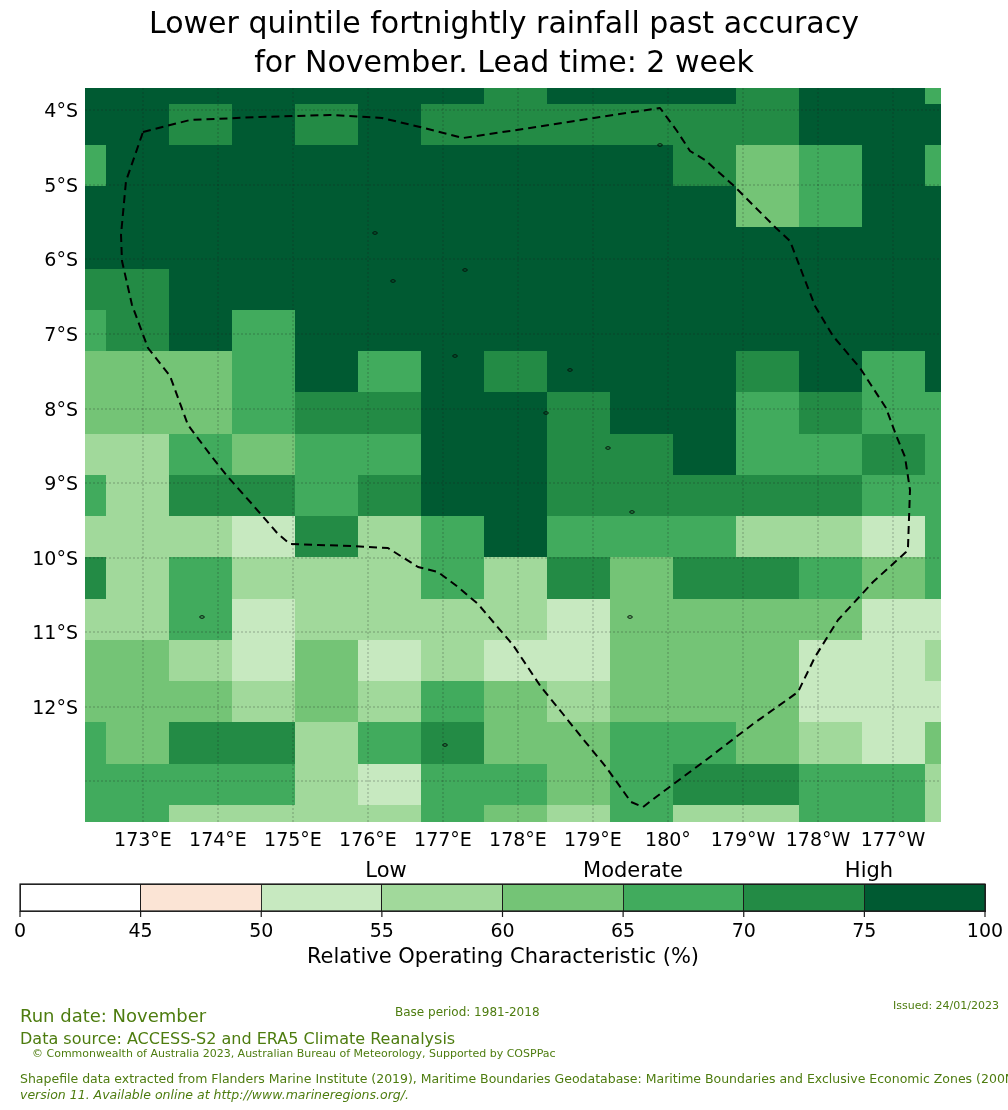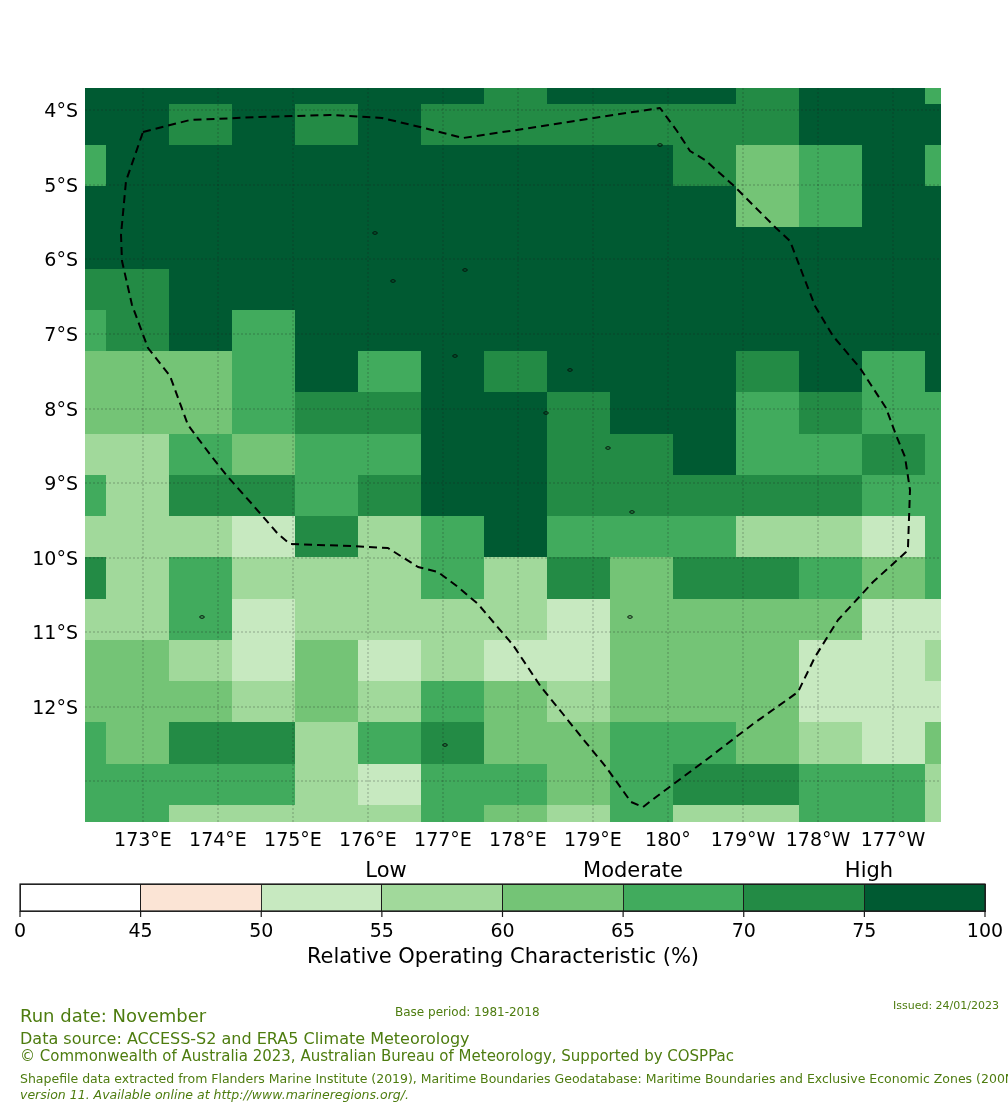--- a/index.html
+++ b/index.html
@@ -6,30 +6,34 @@
   #page{position:relative;width:1008px;height:1110px;background:#ffffff;
         font-family:"DejaVu Sans","Liberation Sans",sans-serif;overflow:hidden;}
   #title{position:absolute;top:0;left:0;width:1008px;text-align:center;
          color:#000;font-size:30px;line-height:39px;padding-top:3px;}
   #plot{position:absolute;left:0;top:0;}
   .footer-text{position:absolute;color:#4d7c0f;white-space:nowrap;}
   #run-date{left:20px;top:1005px;font-size:18px;}
   #base-period{left:395px;top:1005px;font-size:12px;}
   #issued{right:9px;top:999px;font-size:11px;text-align:right;}
   #data-source{left:20px;top:1029px;font-size:16px;}
-  #copyright{left:20px;top:1047px;font-size:15px;}
+  #copyright{left:32px;top:1047px;font-size:11px;}
   #shapefile1,#shapefile2{left:20px;font-size:12.5px;}
   #shapefile1{top:1071px;}
   #shapefile2{top:1087px;font-style:italic;}
 </style>
 </head>
 <body>
 
 <div id="page">
 
+  <div id="title">
+    <div>Lower quintile fortnightly rainfall past accuracy</div>
+    <div>for November. Lead time: 2 week</div>
+  </div>
 
   <svg id="plot" width="1008" height="985" viewBox="0 0 1008 985">
     <g id="g-cells">
         <rect x="85" y="88" width="21" height="16" fill="#005a32" shape-rendering="crispEdges"></rect>
         <rect x="106" y="88" width="63" height="16" fill="#005a32" shape-rendering="crispEdges"></rect>
         <rect x="169" y="88" width="63" height="16" fill="#005a32" shape-rendering="crispEdges"></rect>
         <rect x="232" y="88" width="63" height="16" fill="#005a32" shape-rendering="crispEdges"></rect>
         <rect x="295" y="88" width="63" height="16" fill="#005a32" shape-rendering="crispEdges"></rect>
         <rect x="358" y="88" width="63" height="16" fill="#005a32" shape-rendering="crispEdges"></rect>
         <rect x="421" y="88" width="63" height="16" fill="#005a32" shape-rendering="crispEdges"></rect>
@@ -413,17 +417,17 @@
         <text x="985" y="937" text-anchor="middle" font-size="19" fill="#000">100</text>
       </g>
     <g id="g-cbar-title">
         <text x="503" y="963" text-anchor="middle" font-size="21" fill="#000">Relative Operating Characteristic (%)</text>
       </g>
   </svg>
 
   <div id="run-date" class="footer-text">Run date: November</div>
   <div id="base-period" class="footer-text">Base period: 1981-2018</div>
   <div id="issued" class="footer-text">Issued: 24/01/2023</div>
-  <div id="data-source" class="footer-text">Data source: ACCESS-S2 and ERA5 Climate Meteorology</div>
+  <div id="data-source" class="footer-text">Data source: ACCESS-S2 and ERA5 Climate Reanalysis</div>
   <div id="copyright" class="footer-text">© Commonwealth of Australia 2023, Australian Bureau of Meteorology, Supported by COSPPac</div>
   <div id="shapefile1" class="footer-text">Shapefile data extracted from Flanders Marine Institute (2019), Maritime Boundaries Geodatabase: Maritime Boundaries and Exclusive Economic Zones (200NM),</div>
   <div id="shapefile2" class="footer-text">version 11. Available online at http://www.marineregions.org/.</div>
 </div>
 
 </body></html>

